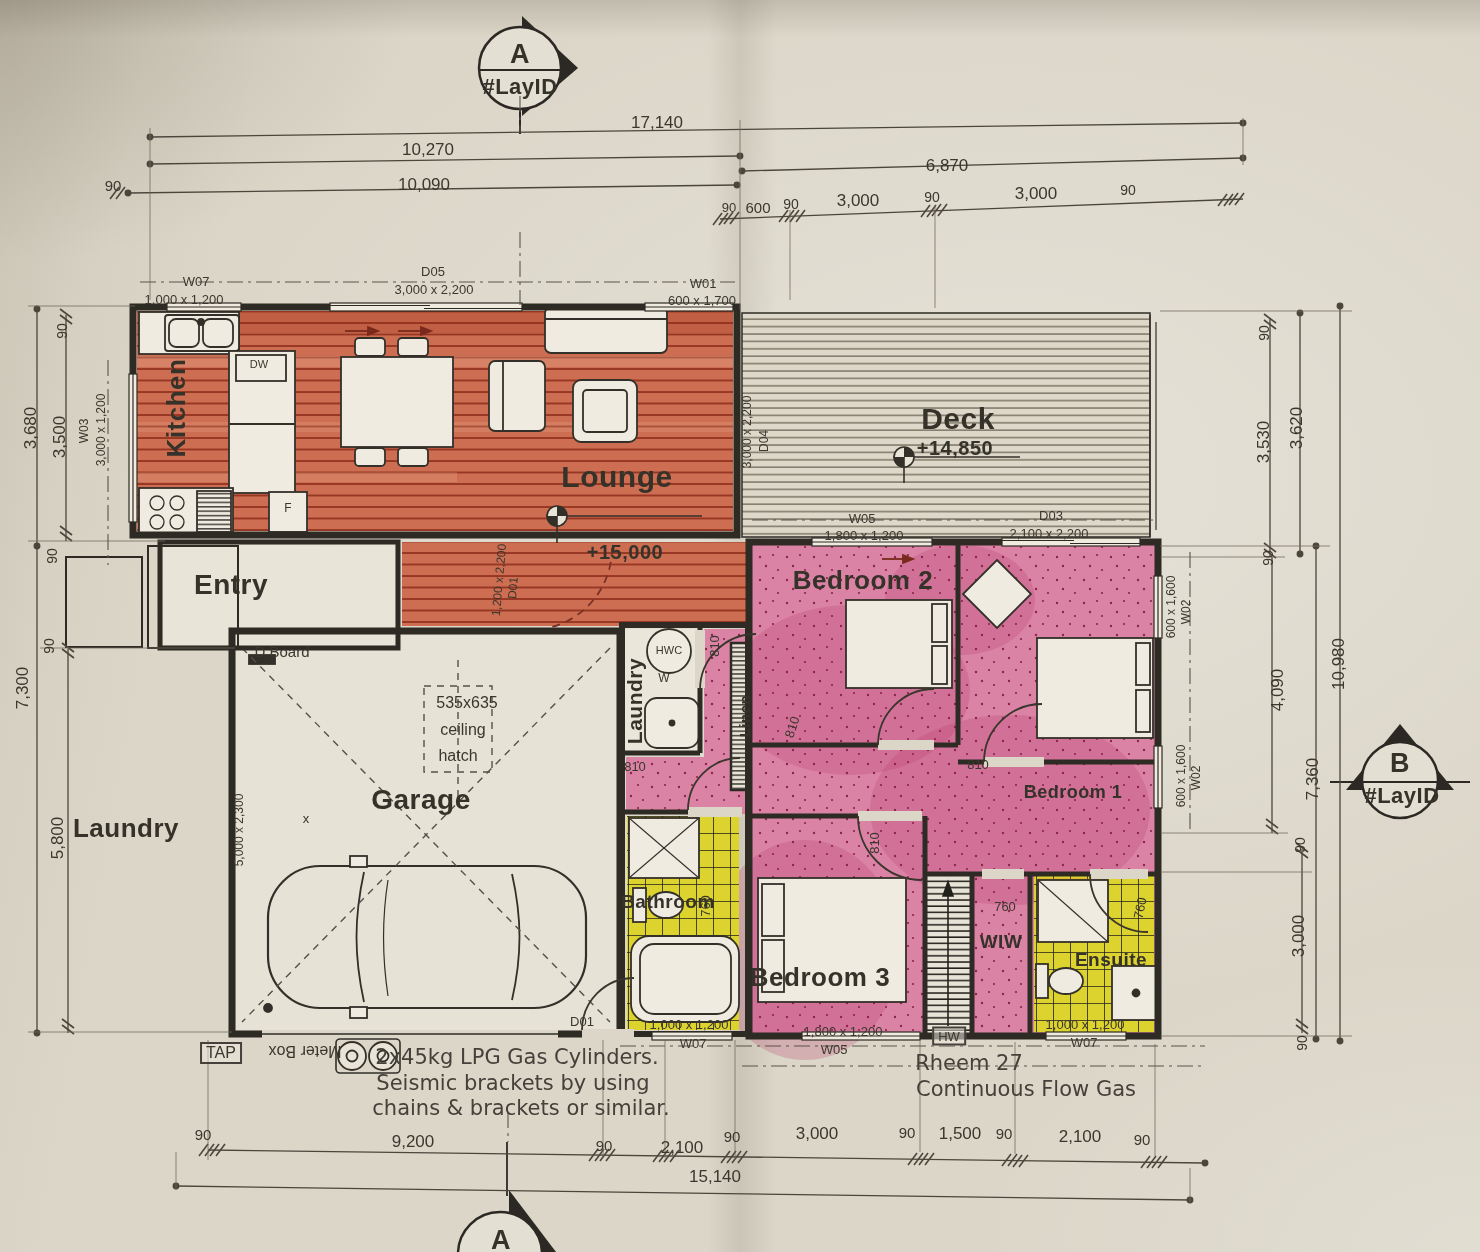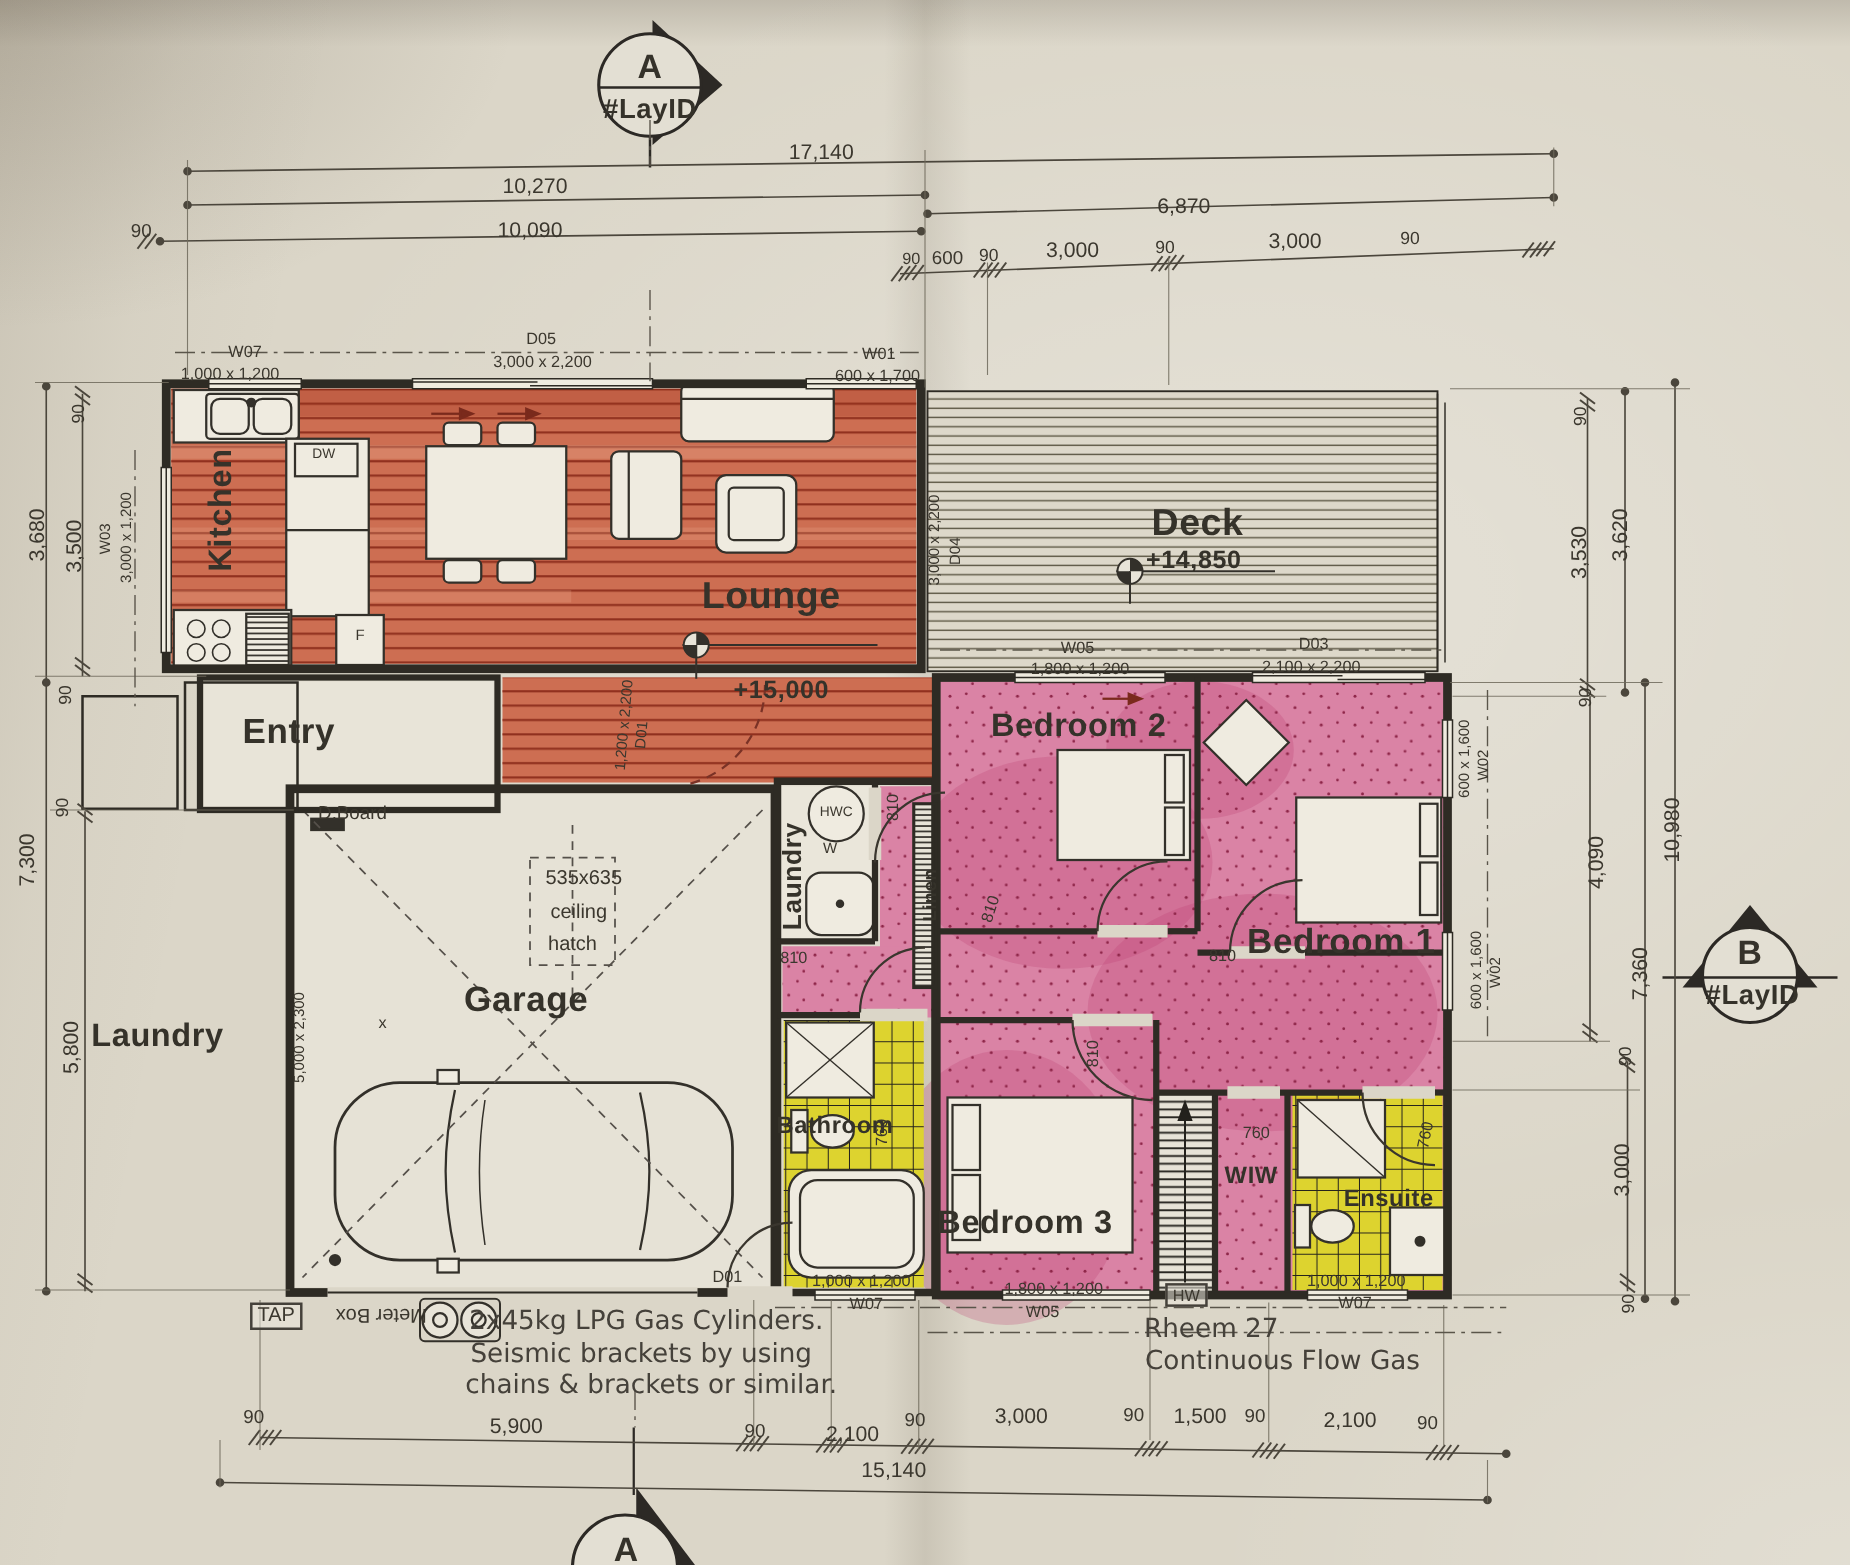--- a/index.html
+++ b/index.html
@@ -436,21 +436,21 @@
 <div id="labels">
       <div class="ann room" style="left: 176px; top: 408px; font-size: 26px; transform: translate(-50%, -50%) rotate(-90deg);">Kitchen</div>
       <div class="ann room" style="left: 617px; top: 477px; font-size: 30px; transform: translate(-50%, -50%) rotate(0deg);">Lounge</div>
       <div class="ann room" style="left: 958px; top: 419px; font-size: 30px; transform: translate(-50%, -50%) rotate(0deg);">Deck</div>
       <div class="ann room" style="left: 231px; top: 585px; font-size: 28px; transform: translate(-50%, -50%) rotate(0deg);">Entry</div>
       <div class="ann room" style="left: 421px; top: 800px; font-size: 28px; transform: translate(-50%, -50%) rotate(0deg);">Garage</div>
       <div class="ann room" style="left: 126px; top: 828px; font-size: 26px; transform: translate(-50%, -50%) rotate(0deg);">Laundry</div>
       <div class="ann room" style="left: 634px; top: 701px; font-size: 21px; transform: translate(-50%, -50%) rotate(-90deg);">Laundry</div>
       <div class="ann room" style="left: 744px; top: 716px; font-size: 15px; transform: translate(-50%, -50%) rotate(-90deg);">Linen</div>
       <div class="ann room" style="left: 863px; top: 580px; font-size: 26px; transform: translate(-50%, -50%) rotate(0deg);">Bedroom 2</div>
-      <div class="ann room" style="left: 1073px; top: 753px; font-size: 28px; transform: translate(-50%, -50%) rotate(0deg);">Bedroom 1</div>
+      <div class="ann room" style="left: 1073px; top: 792px; font-size: 18px; transform: translate(-50%, -50%) rotate(0deg);">Bedroom 1</div>
       <div class="ann room" style="left: 820px; top: 977px; font-size: 26px; transform: translate(-50%, -50%) rotate(0deg);">Bedroom 3</div>
       <div class="ann room" style="left: 668px; top: 901px; font-size: 19px; transform: translate(-50%, -50%) rotate(0deg);">Bathroom</div>
       <div class="ann room" style="left: 1001px; top: 941px; font-size: 19px; transform: translate(-50%, -50%) rotate(0deg);">WIW</div>
       <div class="ann room" style="left: 1111px; top: 959px; font-size: 19px; transform: translate(-50%, -50%) rotate(0deg);">Ensuite</div>
       <div class="ann room" style="left: 625px; top: 505px; font-size: 20px; transform: translate(-50%, -50%) rotate(0deg); margin-top: 47px;">+15,000</div>
       <div class="ann room" style="left: 955px; top: 448px; font-size: 20px; transform: translate(-50%, -50%) rotate(0deg);">+14,850</div>
       <div class="ann room" style="left: 520px; top: 54px; font-size: 27px; transform: translate(-50%, -50%) rotate(0deg);">A</div>
       <div class="ann room" style="left: 520px; top: 87px; font-size: 22px; transform: translate(-50%, -50%) rotate(0deg);">#LayID</div>
       <div class="ann room" style="left: 1400px; top: 763px; font-size: 27px; transform: translate(-50%, -50%) rotate(0deg);">B</div>
       <div class="ann room" style="left: 1402px; top: 796px; font-size: 22px; transform: translate(-50%, -50%) rotate(0deg);">#LayID</div>
@@ -531,21 +531,21 @@
       <div class="ann" style="left: 1263px; top: 442px; font-size: 17px; transform: translate(-50%, -50%) rotate(-90deg);">3,530</div>
       <div class="ann" style="left: 1296px; top: 428px; font-size: 17px; transform: translate(-50%, -50%) rotate(-90deg);">3,620</div>
       <div class="ann" style="left: 1268px; top: 558px; font-size: 14px; transform: translate(-50%, -50%) rotate(-90deg);">90</div>
       <div class="ann" style="left: 1277px; top: 690px; font-size: 17px; transform: translate(-50%, -50%) rotate(-90deg);">4,090</div>
       <div class="ann" style="left: 1338px; top: 664px; font-size: 17px; transform: translate(-50%, -50%) rotate(-90deg);">10,980</div>
       <div class="ann" style="left: 1312px; top: 779px; font-size: 17px; transform: translate(-50%, -50%) rotate(-90deg);">7,360</div>
       <div class="ann" style="left: 1300px; top: 845px; font-size: 14px; transform: translate(-50%, -50%) rotate(-90deg);">90</div>
       <div class="ann" style="left: 1298px; top: 936px; font-size: 17px; transform: translate(-50%, -50%) rotate(-90deg);">3,000</div>
       <div class="ann" style="left: 1302px; top: 1043px; font-size: 14px; transform: translate(-50%, -50%) rotate(-90deg);">90</div>
       <div class="ann" style="left: 203px; top: 1134px; font-size: 15px; transform: translate(-50%, -50%) rotate(0deg);">90</div>
-      <div class="ann" style="left: 413px; top: 1141px; font-size: 17px; transform: translate(-50%, -50%) rotate(0deg);">5,900</div>
+      <div class="ann" style="left: 413px; top: 1141px; font-size: 17px; transform: translate(-50%, -50%) rotate(0deg);">9,200</div>
       <div class="ann" style="left: 604px; top: 1145px; font-size: 15px; transform: translate(-50%, -50%) rotate(0deg);">90</div>
       <div class="ann" style="left: 682px; top: 1147px; font-size: 17px; transform: translate(-50%, -50%) rotate(0deg);">2,100</div>
       <div class="ann" style="left: 732px; top: 1136px; font-size: 15px; transform: translate(-50%, -50%) rotate(0deg);">90</div>
       <div class="ann" style="left: 817px; top: 1133px; font-size: 17px; transform: translate(-50%, -50%) rotate(0deg);">3,000</div>
       <div class="ann" style="left: 907px; top: 1132px; font-size: 15px; transform: translate(-50%, -50%) rotate(0deg);">90</div>
       <div class="ann" style="left: 960px; top: 1133px; font-size: 17px; transform: translate(-50%, -50%) rotate(0deg);">1,500</div>
       <div class="ann" style="left: 1004px; top: 1133px; font-size: 15px; transform: translate(-50%, -50%) rotate(0deg);">90</div>
       <div class="ann" style="left: 1080px; top: 1136px; font-size: 17px; transform: translate(-50%, -50%) rotate(0deg);">2,100</div>
       <div class="ann" style="left: 1142px; top: 1139px; font-size: 15px; transform: translate(-50%, -50%) rotate(0deg);">90</div>
       <div class="ann" style="left: 715px; top: 1176px; font-size: 17px; transform: translate(-50%, -50%) rotate(0deg);">15,140</div>

